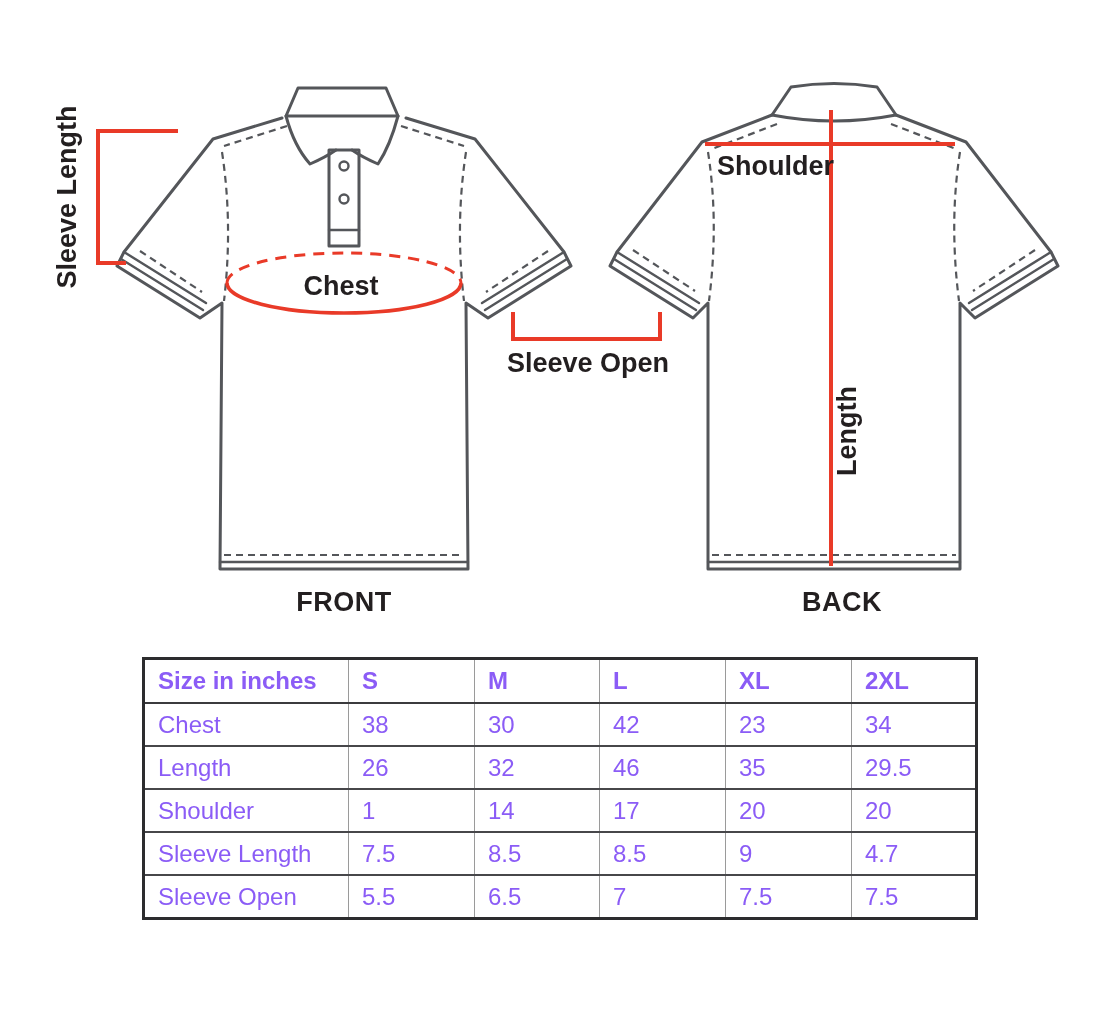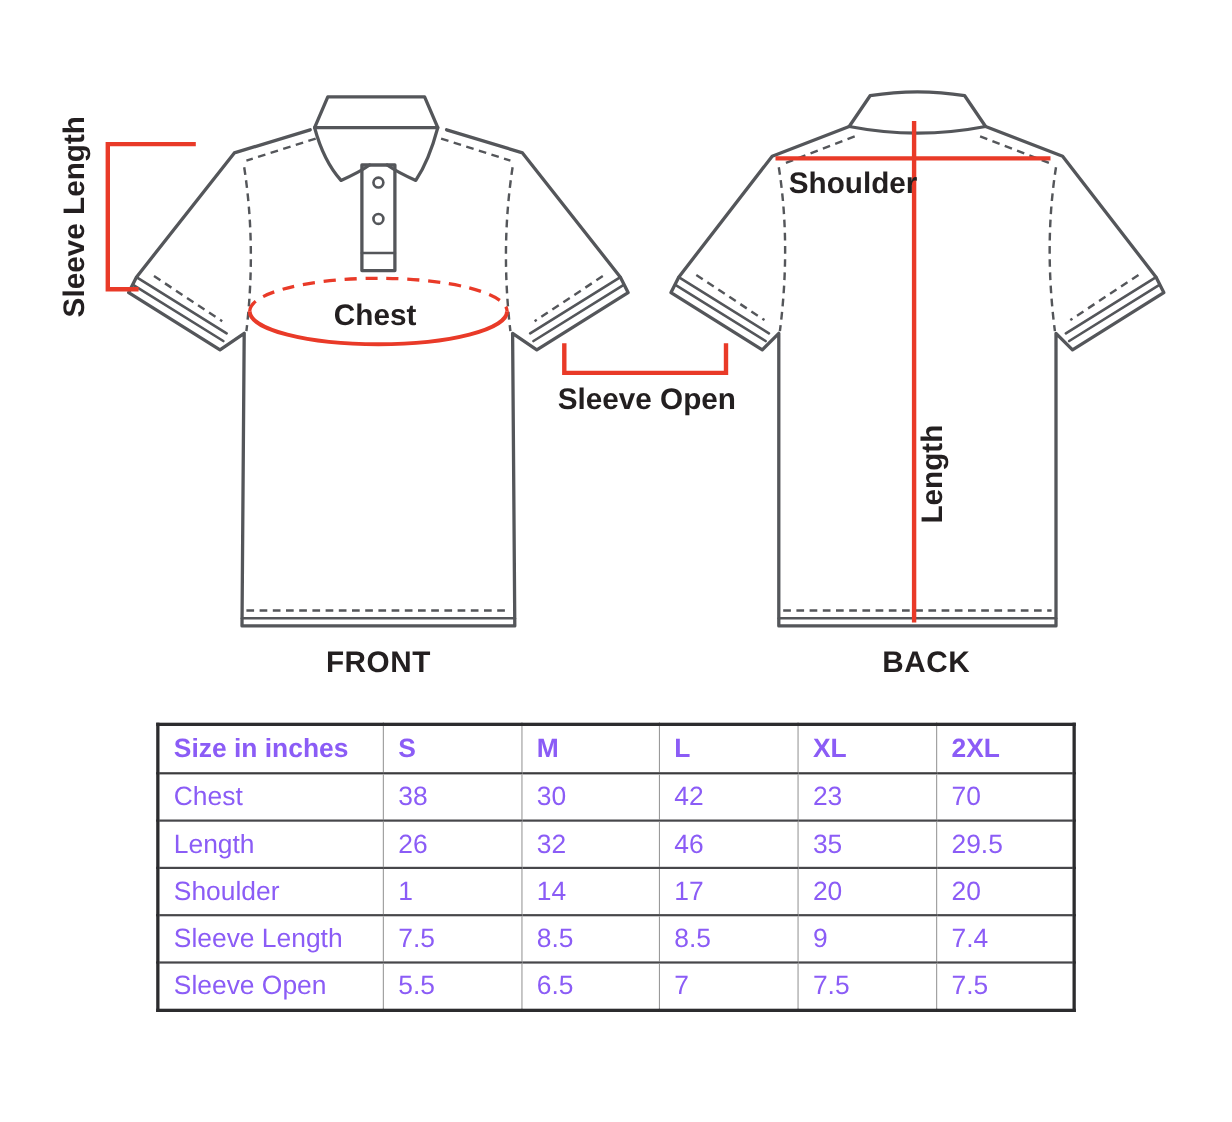--- a/index.html
+++ b/index.html
@@ -94,21 +94,21 @@
         <th>2XL</th>
       </tr>
     </thead>
     <tbody>
       <tr>
         <td>Chest</td>
         <td>38</td>
         <td>30</td>
         <td>42</td>
         <td>23</td>
-        <td>70</td>
+        <td>34</td>
       </tr>
       <tr>
         <td>Length</td>
         <td>26</td>
         <td>32</td>
         <td>46</td>
         <td>35</td>
         <td>29.5</td>
       </tr>
       <tr>
@@ -118,21 +118,21 @@
         <td>17</td>
         <td>20</td>
         <td>20</td>
       </tr>
       <tr>
         <td>Sleeve Length</td>
         <td>7.5</td>
         <td>8.5</td>
         <td>8.5</td>
         <td>9</td>
-        <td>7.4</td>
+        <td>4.7</td>
       </tr>
       <tr>
         <td>Sleeve Open</td>
         <td>5.5</td>
         <td>6.5</td>
         <td>7</td>
         <td>7.5</td>
         <td>7.5</td>
       </tr>
     </tbody>

